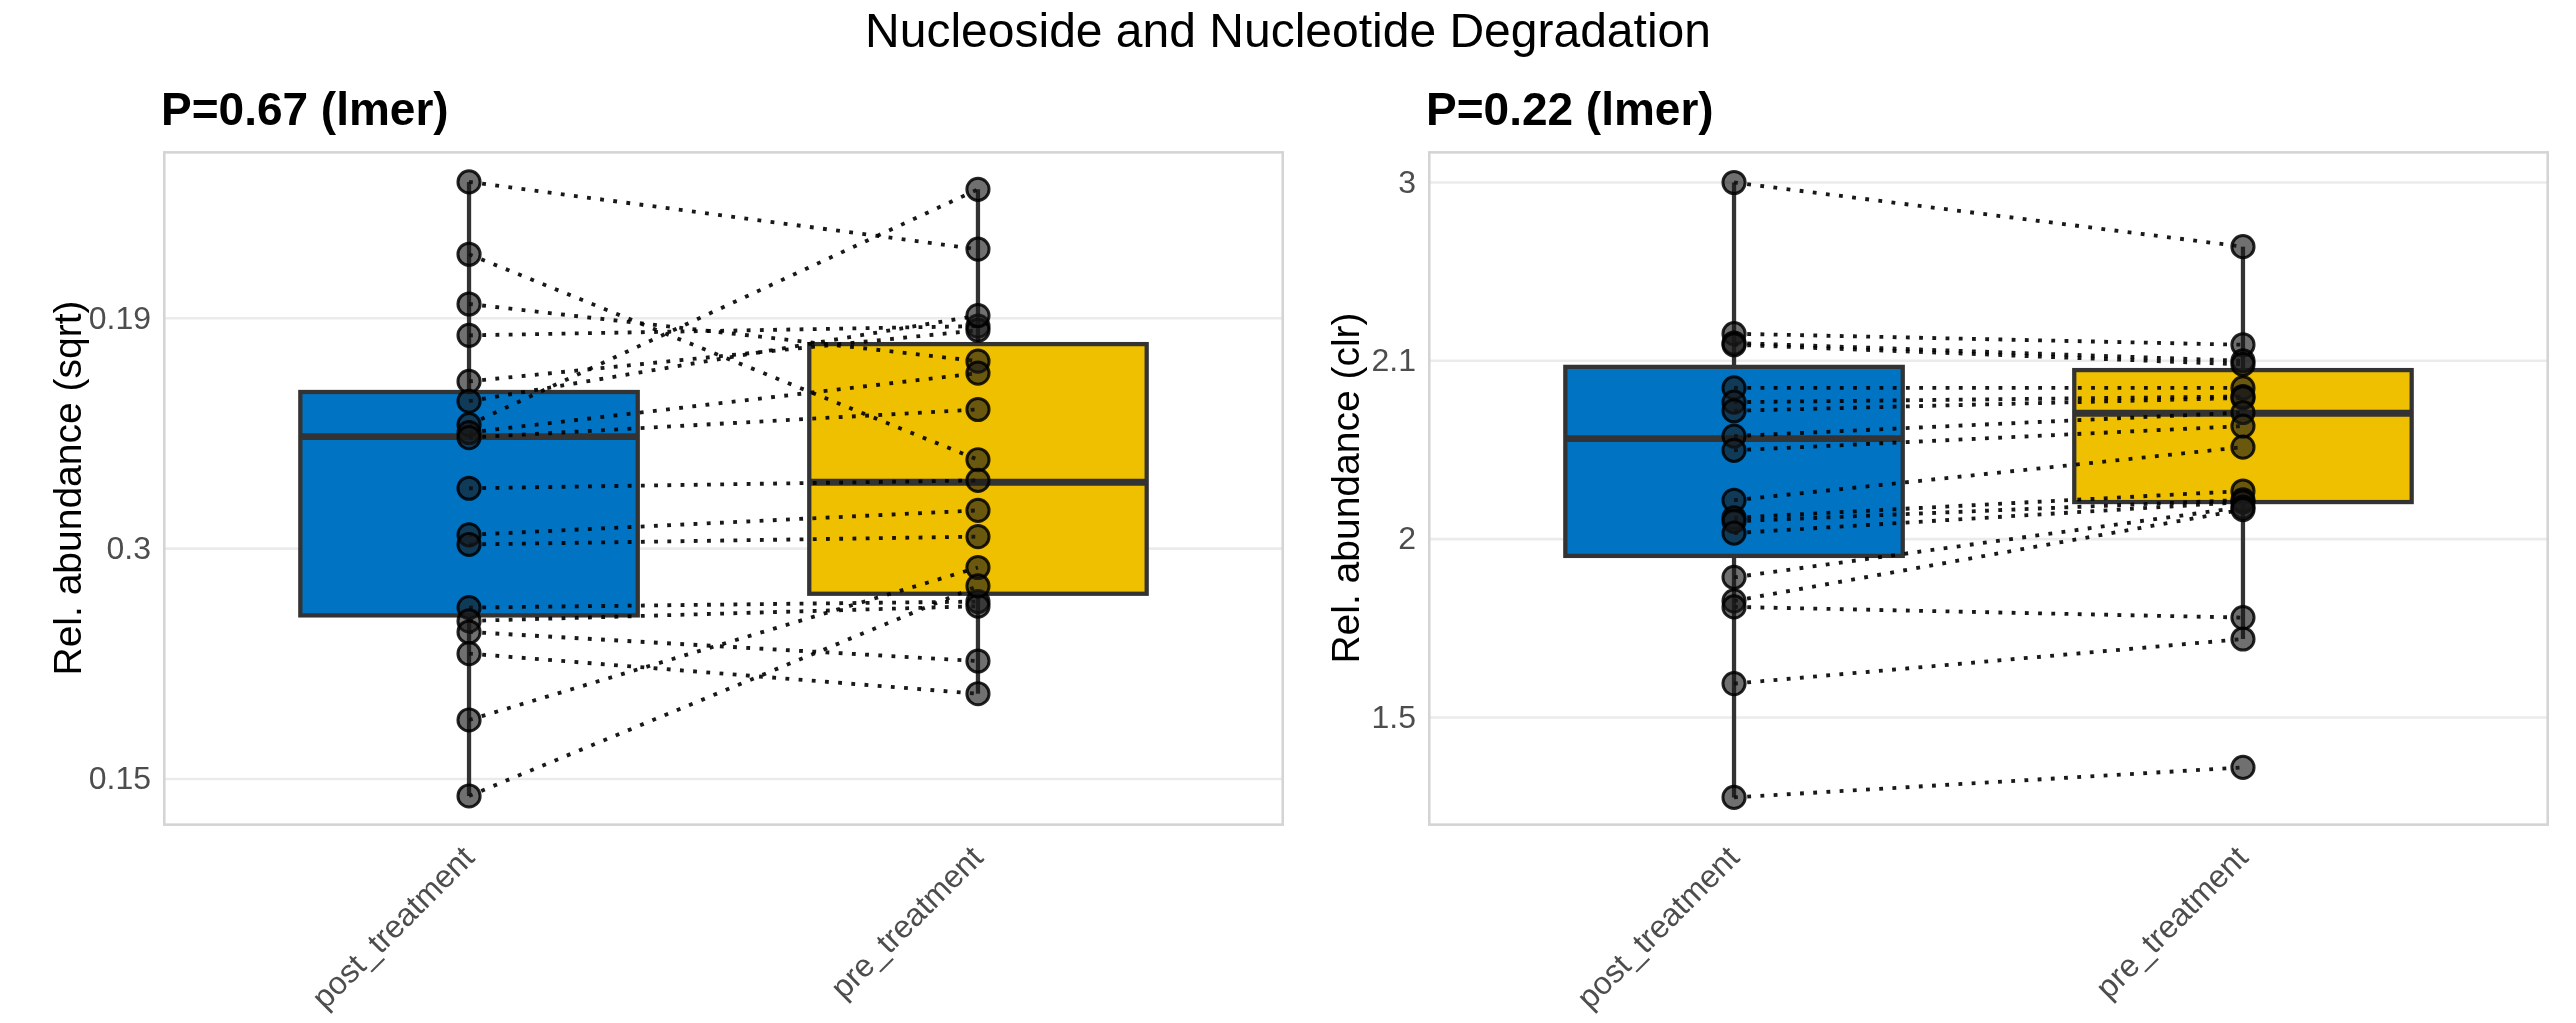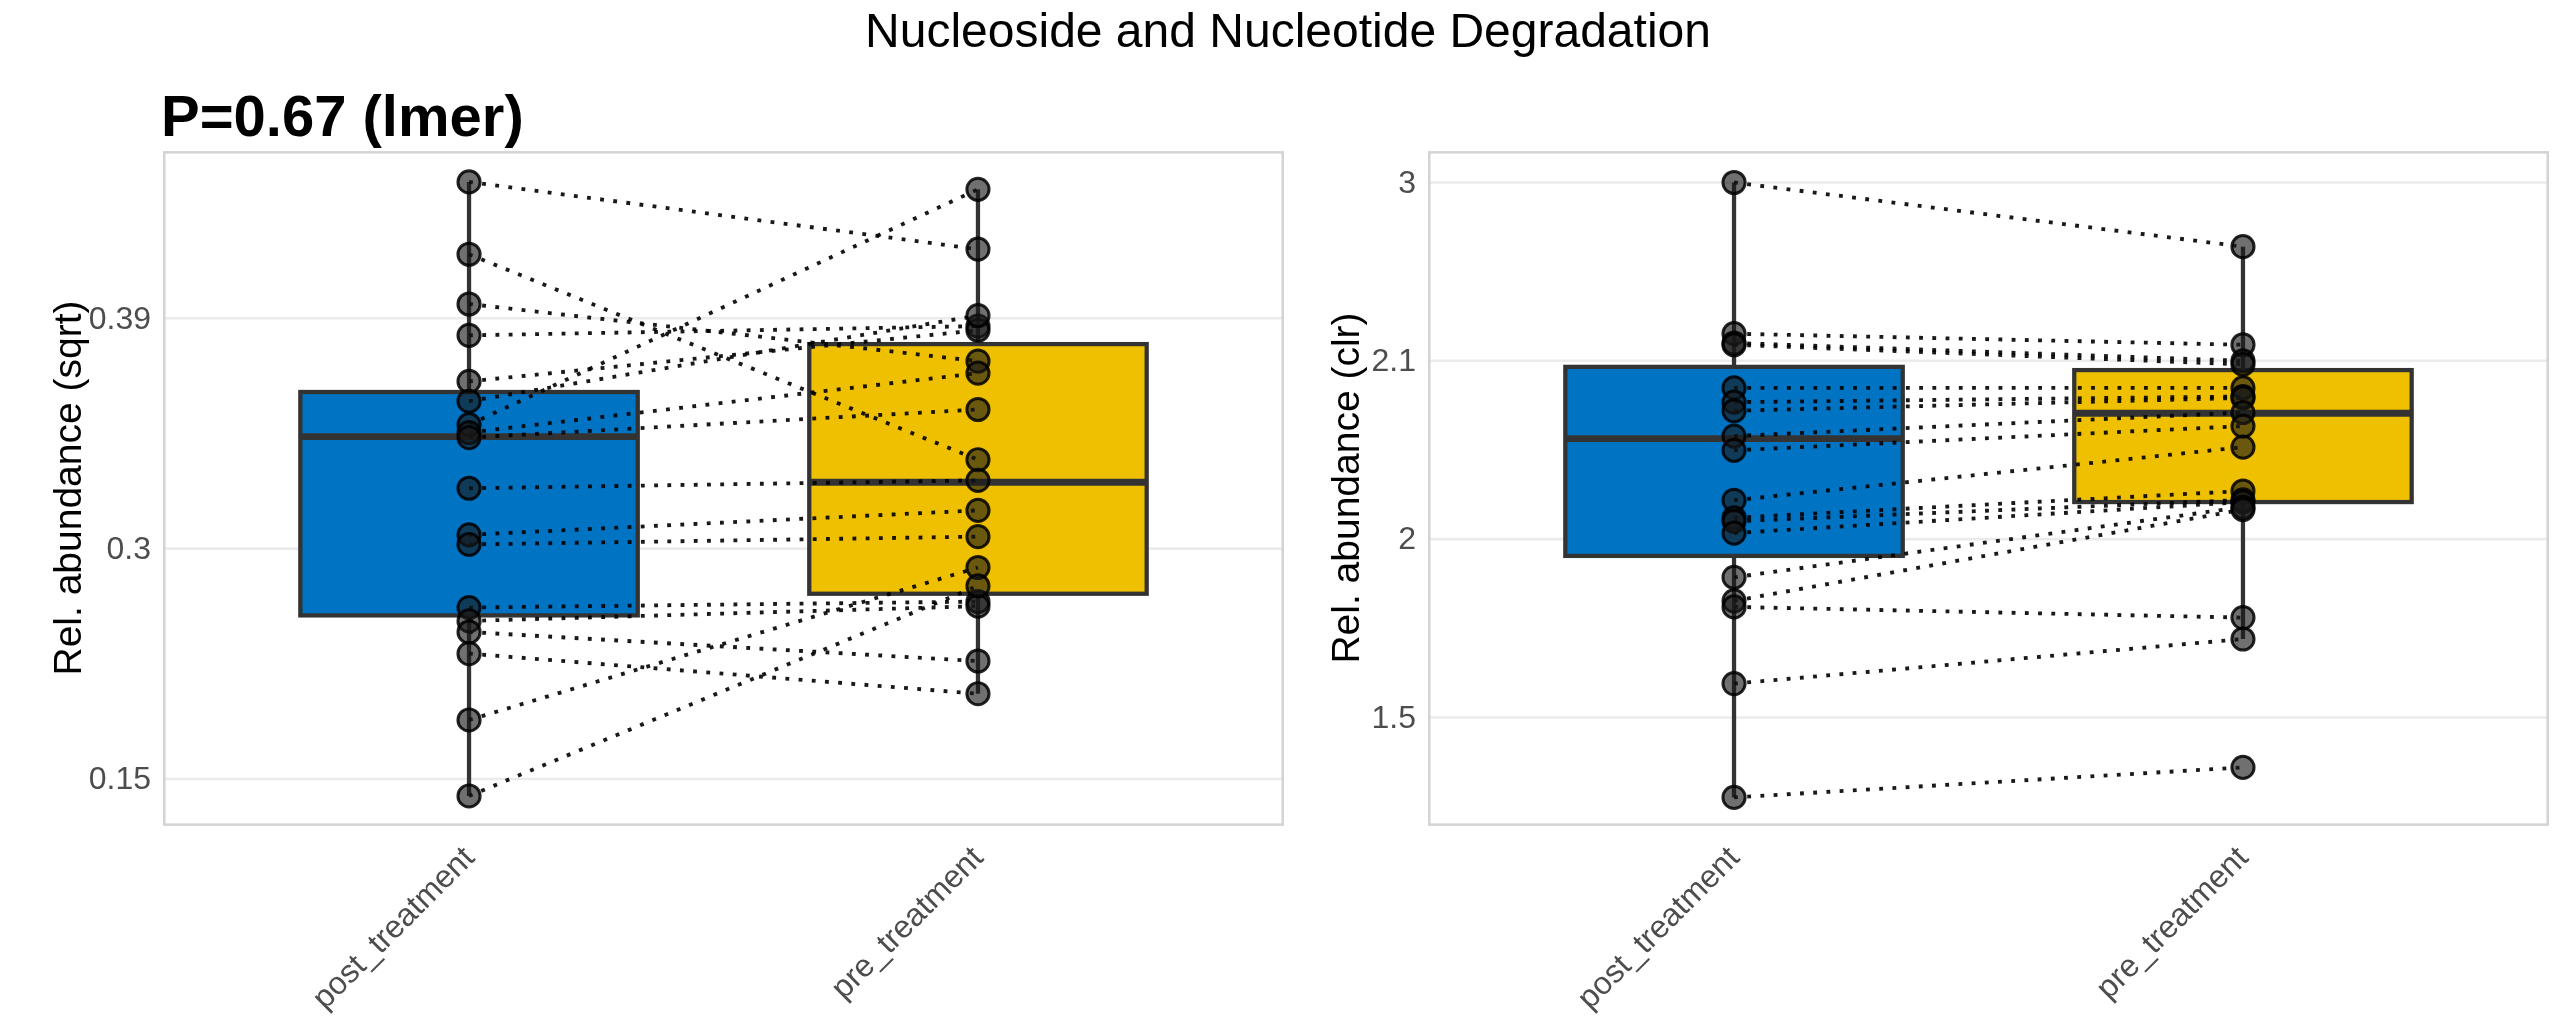--- a/index.html
+++ b/index.html
@@ -1,20 +1,20 @@
 <!DOCTYPE html>
 <html style="font-size:13.6px"><head>
 <meta charset="utf-8">
 <style>
   html,body{margin:0;padding:0;background:#ffffff;}
   .fig{position:relative;width:2576px;height:1024px;background:#ffffff;overflow:hidden;
        font-family:"Liberation Sans","DejaVu Sans",sans-serif;}
   .main-title{position:absolute;top:3.4px;left:0;width:100%;text-align:center;
               font-size:48px;font-weight:400;color:#000;}
-  .plabel{position:absolute;top:82px;font-size:58px;font-weight:bold;color:#000;white-space:nowrap;}
+  .plabel{position:absolute;top:82px;font-size:46px;font-weight:bold;color:#000;white-space:nowrap;}
   .ytitle{position:absolute;font-size:39px;color:#000;white-space:nowrap;
           transform:translate(-50%,-50%) rotate(-90deg);}
   .ytick{position:absolute;font-size:32px;color:#4d4d4d;line-height:39px;white-space:nowrap;}
   .xlab{position:absolute;font-size:32px;color:#4d4d4d;white-space:nowrap;
         transform-origin:100% 0;transform:rotate(-45deg);}
   svg.panel{position:absolute;top:151px;}
 </style>
 </head>
 <body>
 
@@ -85,27 +85,28 @@
       <circle cx="358.72200000000004" cy="563.6887372013653" r="13" fill="rgba(25,25,25,0.62)" stroke="rgba(0,0,0,0.85)" stroke-width="3.5"></circle>
       <circle cx="955.278" cy="597.7044368600683" r="13" fill="rgba(25,25,25,0.62)" stroke="rgba(0,0,0,0.85)" stroke-width="3.5"></circle>
       <circle cx="358.72200000000004" cy="589.065529010239" r="13" fill="rgba(25,25,25,0.62)" stroke="rgba(0,0,0,0.85)" stroke-width="3.5"></circle>
       <circle cx="955.278" cy="636.0395904436859" r="13" fill="rgba(25,25,25,0.62)" stroke="rgba(0,0,0,0.85)" stroke-width="3.5"></circle>
       <circle cx="358.72200000000004" cy="666.8156996587031" r="13" fill="rgba(25,25,25,0.62)" stroke="rgba(0,0,0,0.85)" stroke-width="3.5"></circle>
       <circle cx="955.278" cy="488.0982935153585" r="13" fill="rgba(25,25,25,0.62)" stroke="rgba(0,0,0,0.85)" stroke-width="3.5"></circle>
       <circle cx="358.72200000000004" cy="755.9044368600682" r="13" fill="rgba(25,25,25,0.62)" stroke="rgba(0,0,0,0.85)" stroke-width="3.5"></circle>
       <circle cx="955.278" cy="509.6955631399319" r="13" fill="rgba(25,25,25,0.62)" stroke="rgba(0,0,0,0.85)" stroke-width="3.5"></circle>
     </svg>
   <div id="labels-0">
-      <div class="ytick" style="right: 2425px; top: 299px;">0.39</div>
+      <div class="ytick" style="right: 2425px; top: 299px;">0.19</div>
       <div class="ytick" style="right: 2425px; top: 529px;">0.3</div>
       <div class="ytick" style="right: 2425px; top: 759px;">0.15</div>
       <div class="xlab" style="right: 2121px; top: 839px;">post_treatment</div>
       <div class="xlab" style="right: 1612px; top: 839px;">pre_treatment</div>
     </div>
 
+  <div class="plabel" style="left:1426px;">P=0.22 (lmer)</div>
   <div class="ytitle" style="left:1346px;top:488px;">Rel. abundance (clr)</div>
   <svg id="plot-1" class="panel" style="left:1428px;" width="1121" height="675" viewBox="0 0 1314 791">
       <line x1="0" x2="1314" y1="36.79069767441863" y2="36.79069767441863" stroke="#EBEBEB" stroke-width="3"></line>
       <line x1="0" x2="1314" y1="245.82875264270615" y2="245.82875264270615" stroke="#EBEBEB" stroke-width="3"></line>
       <line x1="0" x2="1314" y1="454.86680761099365" y2="454.86680761099365" stroke="#EBEBEB" stroke-width="3"></line>
       <line x1="0" x2="1314" y1="663.9048625792813" y2="663.9048625792813" stroke="#EBEBEB" stroke-width="3"></line>
       <rect x="1.5" y="1.5" width="1311" height="788" fill="none" stroke="#D4D4D4" stroke-width="3"></rect>
       <line x1="358.72200000000004" x2="358.72200000000004" y1="36.79069767441863" y2="252.9360465116279" stroke="#333333" stroke-width="5"></line>
       <line x1="358.72200000000004" x2="358.72200000000004" y1="474.51638477801265" y2="757.553911205074" stroke="#333333" stroke-width="5"></line>
       <rect x="160.96500000000003" y="252.9360465116279" width="395.514" height="221.58033826638476" fill="#0073C2" stroke="#333333" stroke-width="5"></rect>

